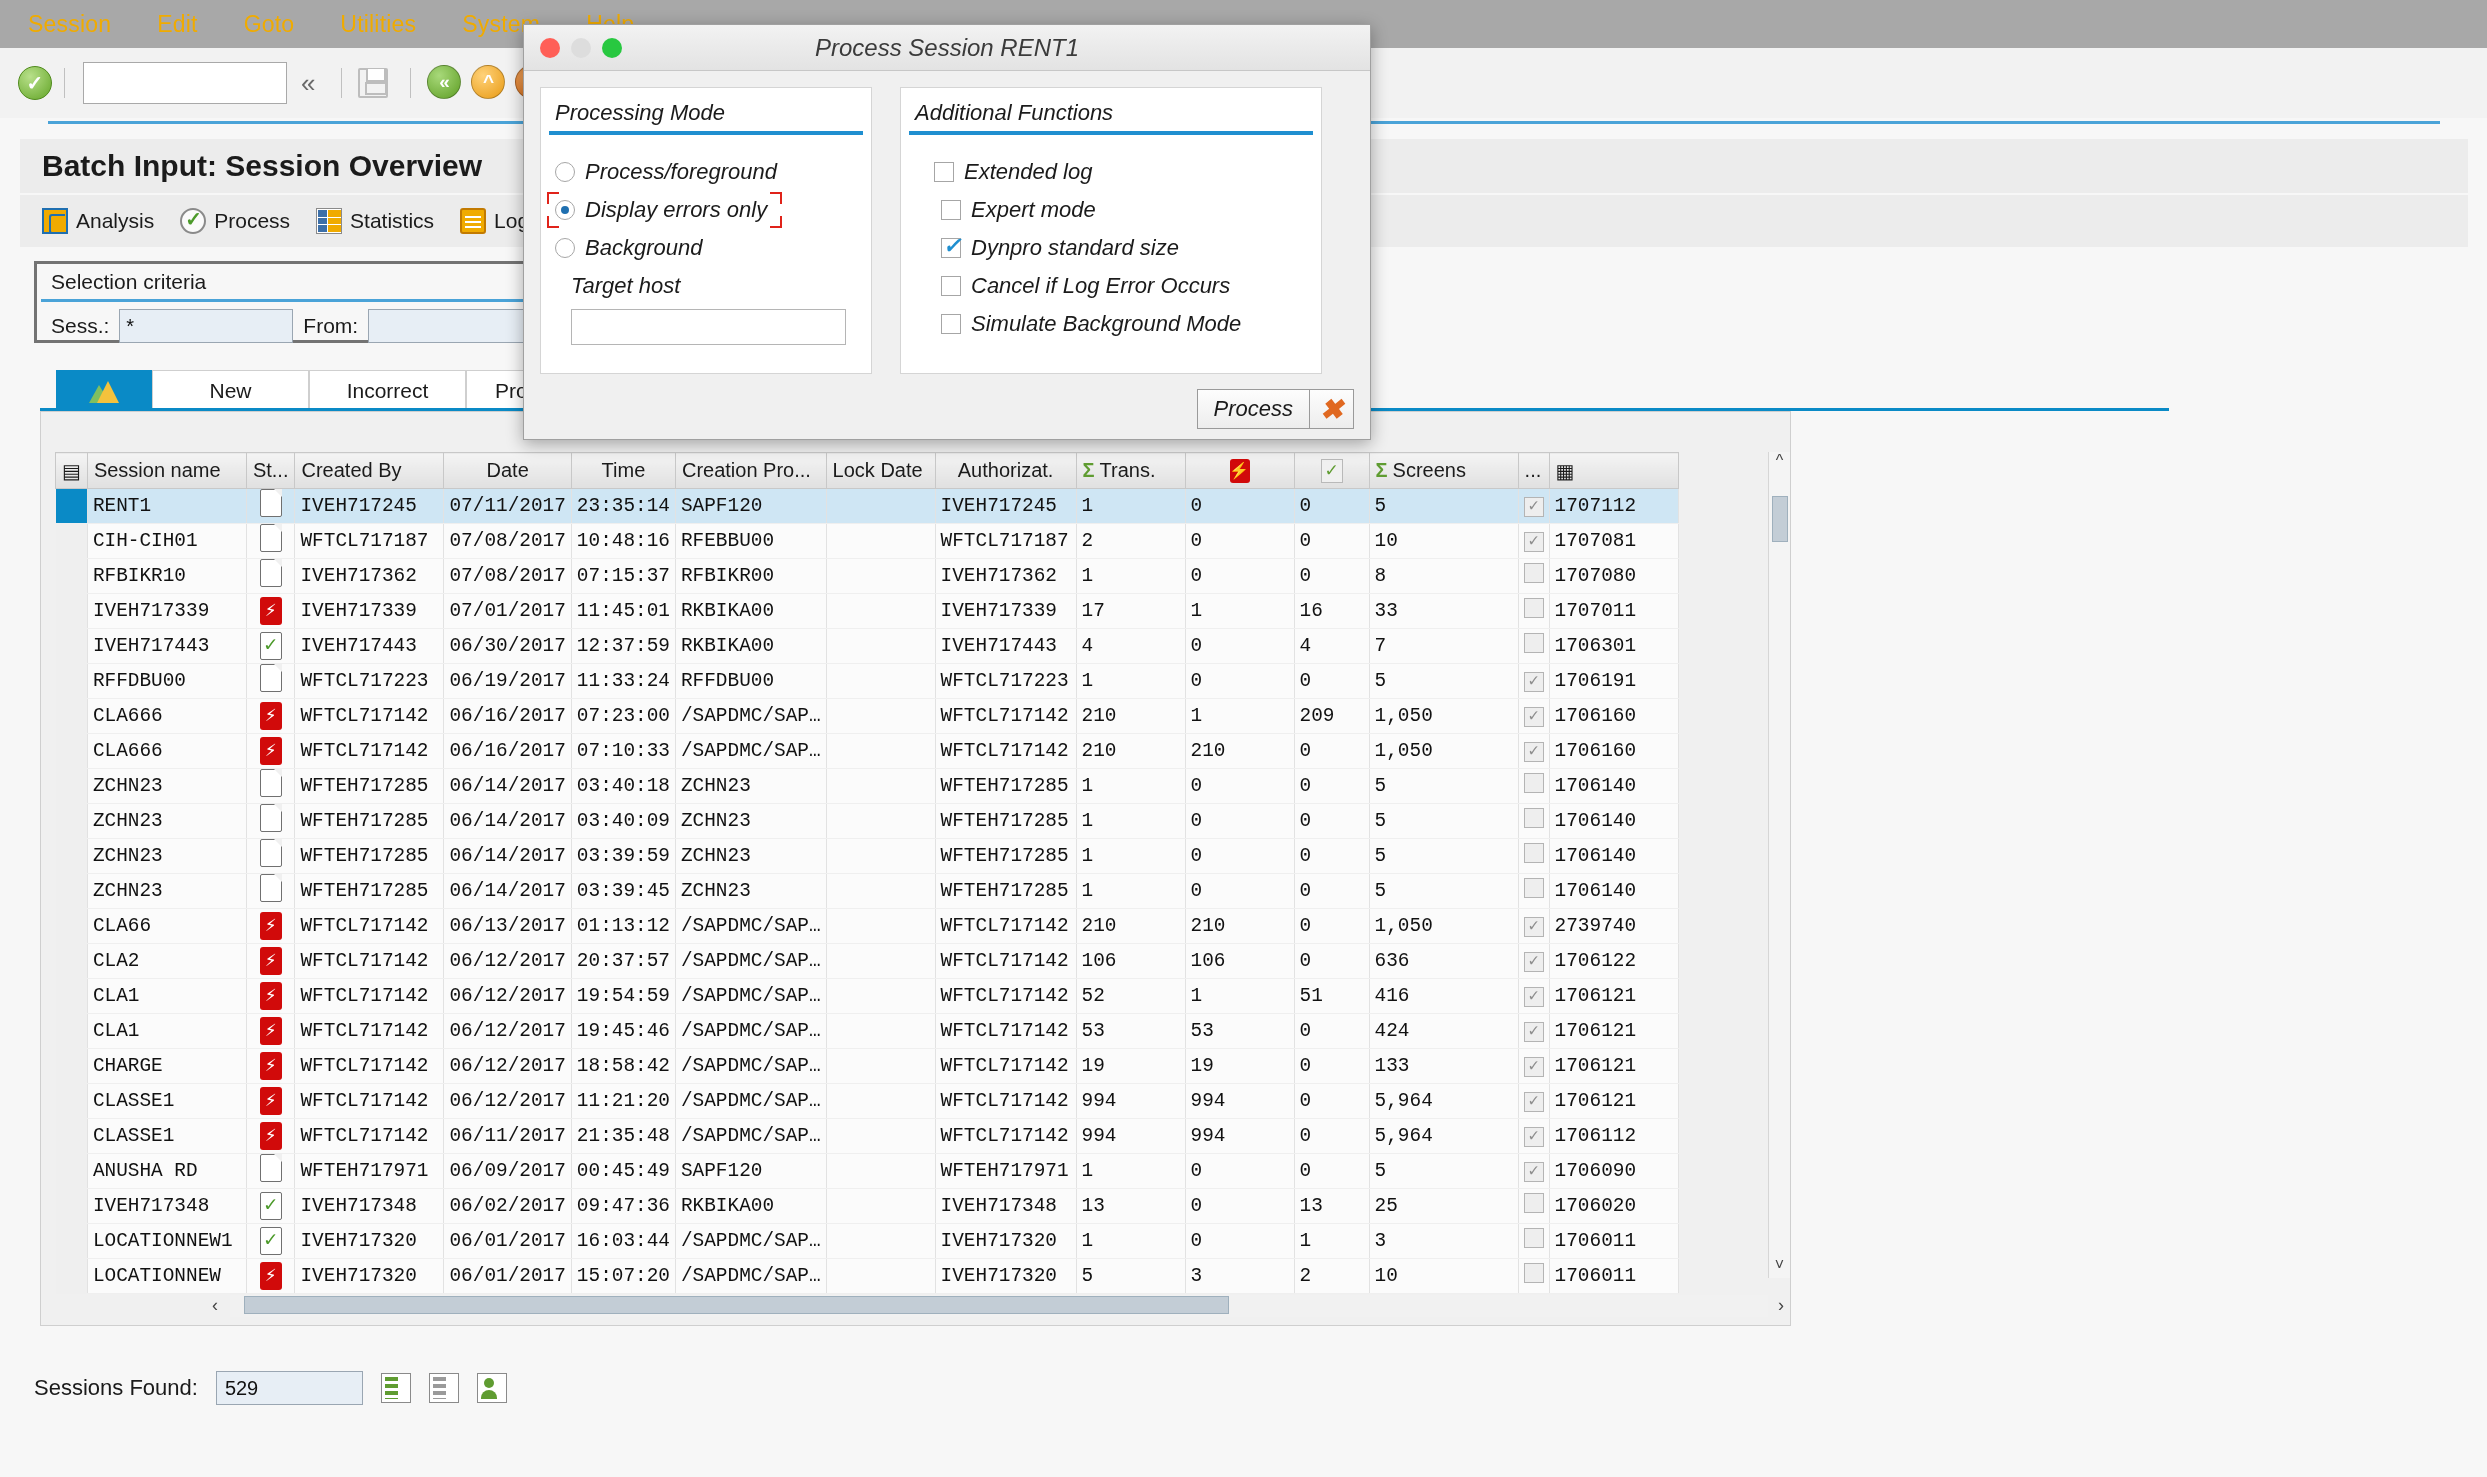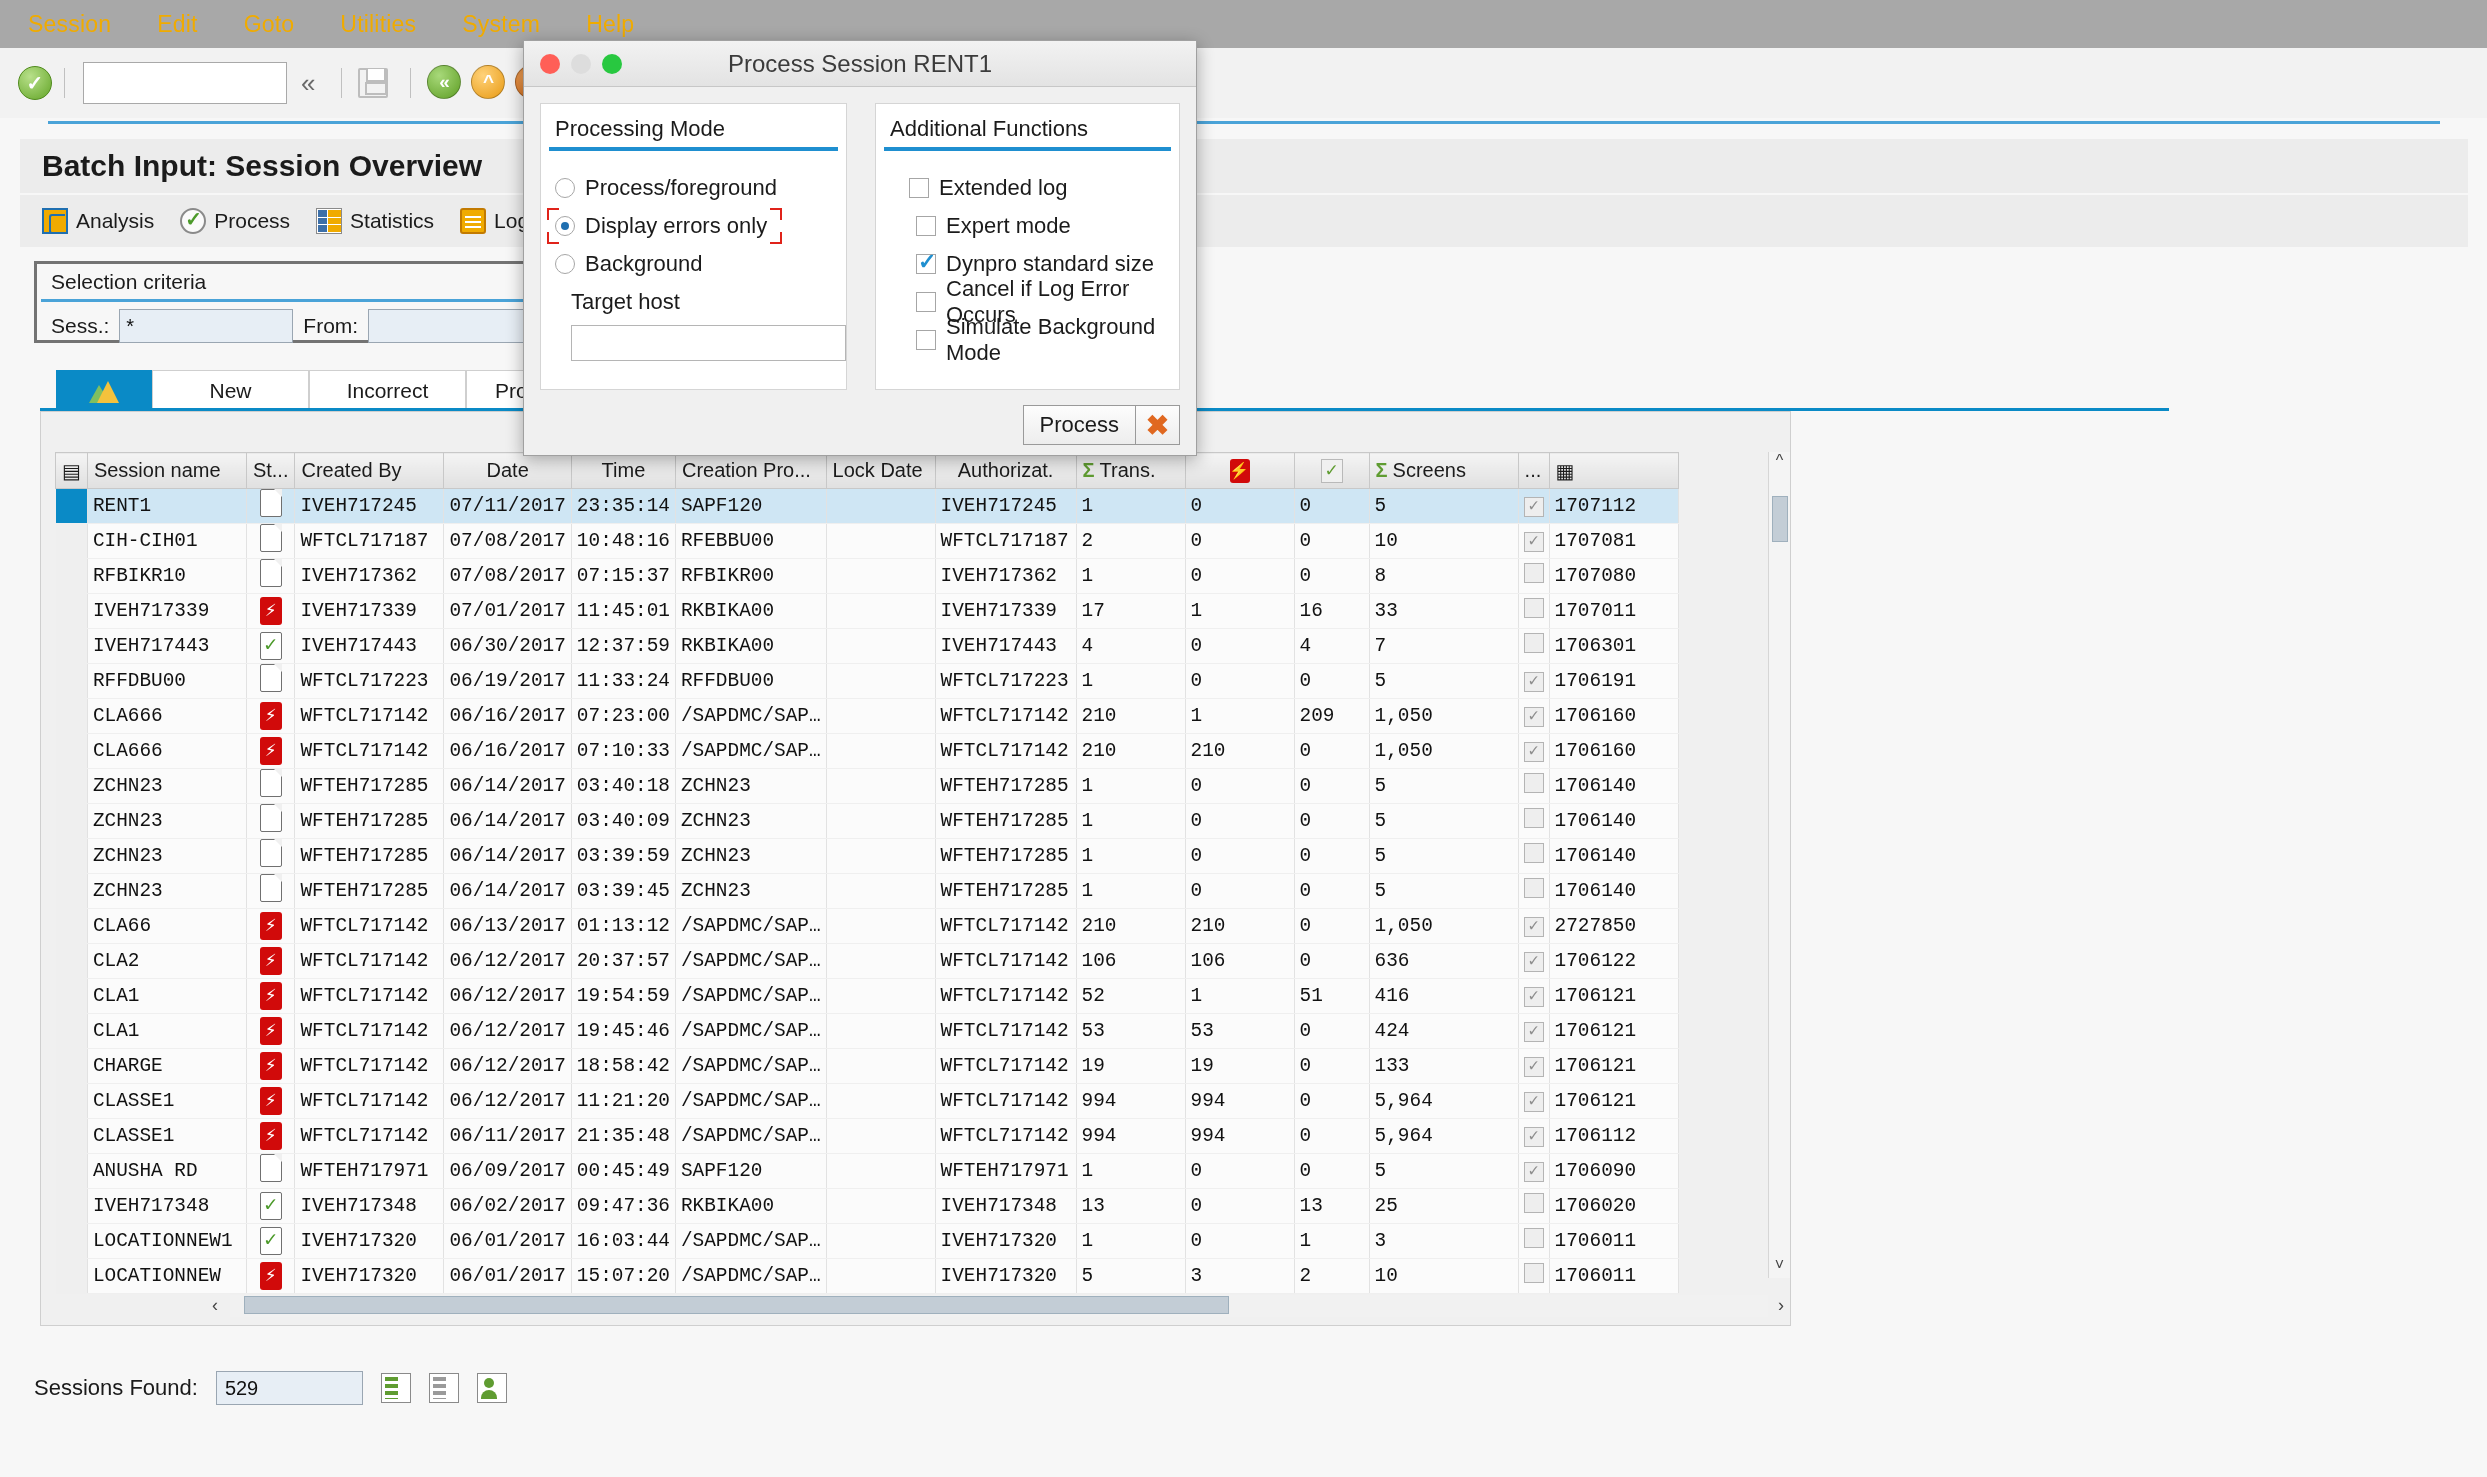--- a/index.html
+++ b/index.html
@@ -189,22 +189,22 @@
      background: linear-gradient(#9ec9e8,#cfe3f3); color:#fff; font-weight:bold; font-size:19px;
      display:flex; align-items:center; justify-content:center;
      clip-path: polygon(0 0,100% 0,78% 100%,0 100%); letter-spacing:1px;}
   .statusright { margin-left:auto; display:flex; align-items:center; gap:0; padding-right: 24px;
      font-size: 22px; color:#1b1b1b;}
   .statusright .seg { padding: 0 18px; border-left: 1px solid #c7c7c7; white-space:nowrap; }
   .statusright .seg.first { border-left:none; }
 
   
   .dlg {
-    position: absolute; left: 523px; top: 40px; width: 674px; height: 416px;
-    background: #f0f0f0; border: 1px solid #a0a0a0; box-shadow: 0 4px 16px rgba(0,0,0,.32);
+    position: absolute; left: 523px; top: 24px; width: 848px; height: 416px;
+    background: #f0f0f0; border: 1px solid #a0a0a0; box-shadow: 0 4px 16px rgba(0,0,0,.32); font-style: italic;
   }
   .dlg-title { height: 46px; background: linear-gradient(#f2f2f2,#e3e3e3);
      border-bottom: 1px solid #c7c7c7; display:flex; align-items:center; position:relative; }
   .dlg-title .t { position:absolute; left:0; right:0; text-align:center;
      font-size: 24px; color:#3b3b3b; }
   .tlights { display:flex; gap:11px; margin-left: 16px; z-index:2; }
   .tl { width: 20px; height: 20px; border-radius:50%; }
   .tl.r { background:#ff5f57; } .tl.y { background:#ddd; } .tl.g { background:#28c840; }
   .dlg-body { position:relative; padding: 16px; display:flex; gap: 28px; }
   .fs { background:#fff; border:1px solid #d5d5d5; padding: 10px 0 0 0; }
@@ -586,21 +586,21 @@
               <td>06/13/2017</td>
               <td>01:13:12</td>
               <td>/SAPDMC/SAP…</td>
               <td></td>
               <td>WFTCL717142</td>
               <td>210</td>
               <td>210</td>
               <td>0</td>
               <td>1,050</td>
               <td style="text-align:center"><span class="cbx">✓</span></td>
-              <td>2727850</td>
+              <td>2739740</td>
             </tr>
             <tr>
               <td class="sel-marker"></td>
               <td class="c-name">CLA2</td>
               <td style="text-align:center"><span class="stat stat-err">⚡</span></td>
               <td>WFTCL717142</td>
               <td>06/12/2017</td>
               <td>20:37:57</td>
               <td>/SAPDMC/SAP…</td>
               <td></td>

